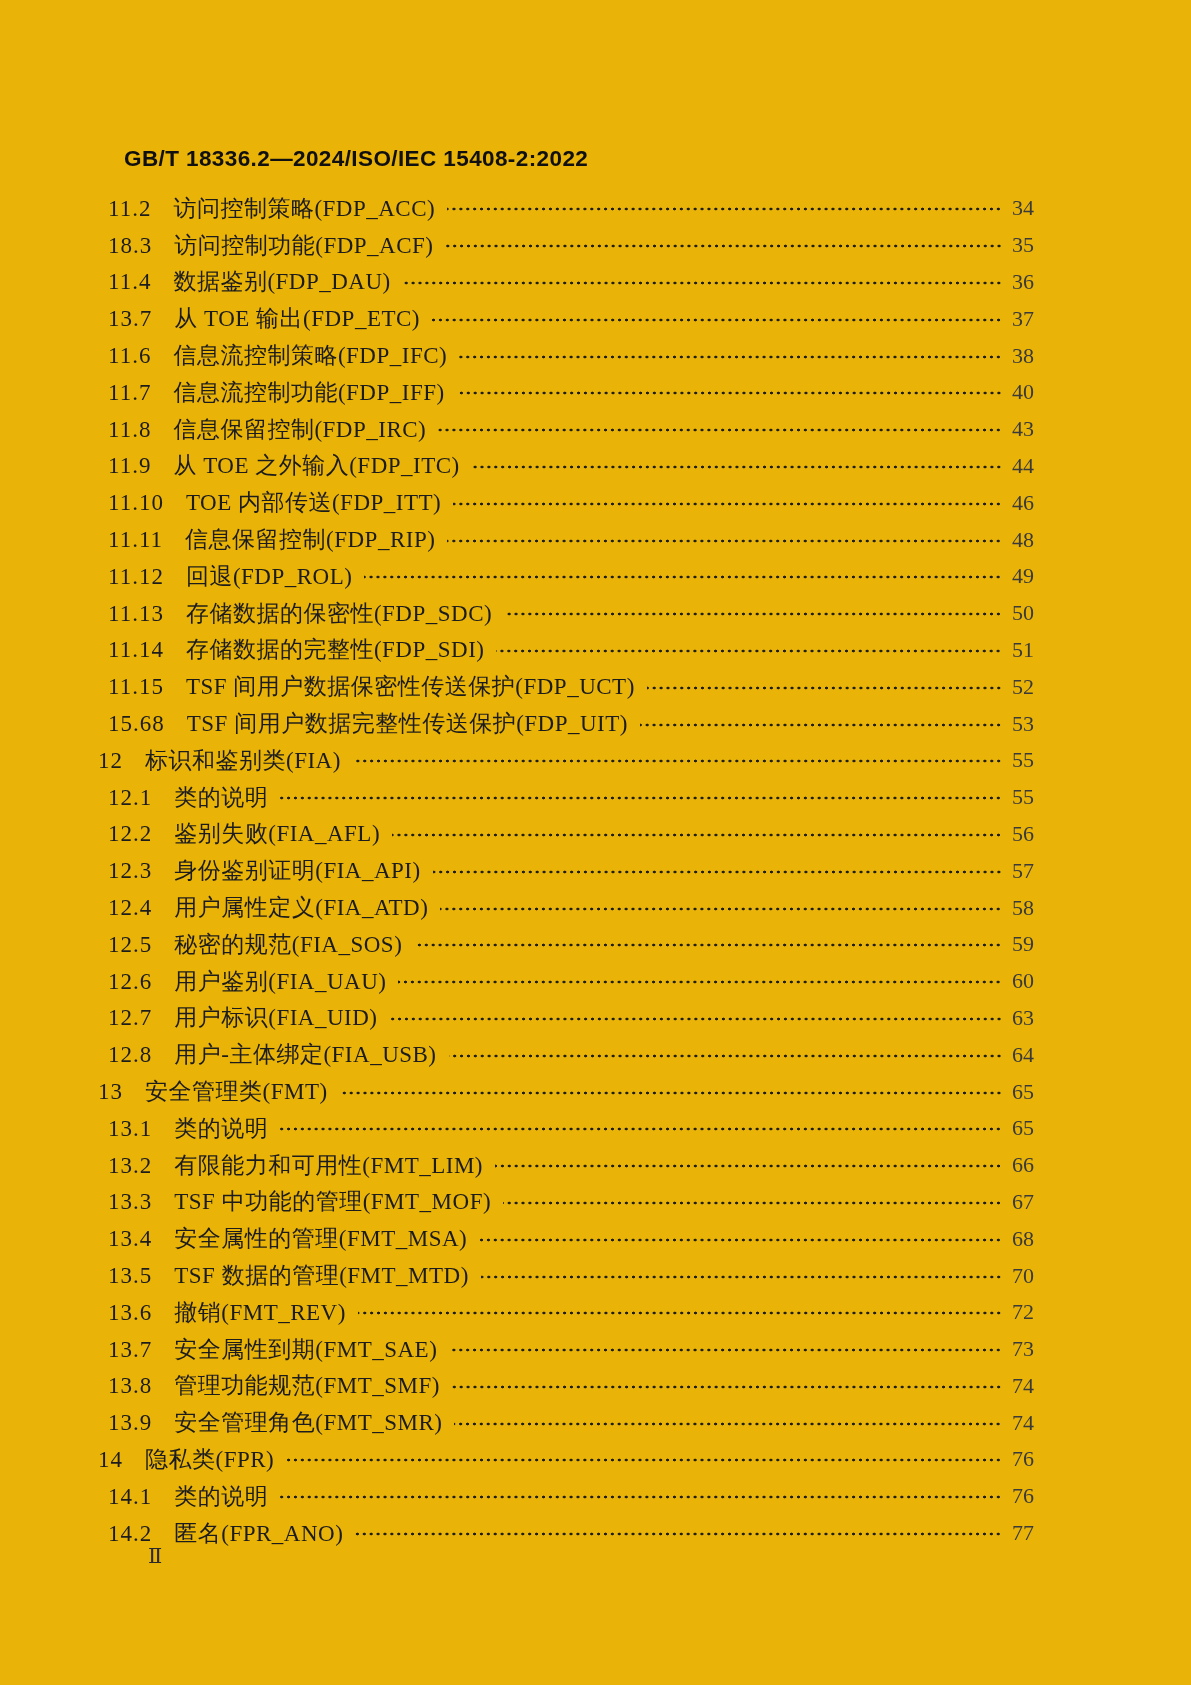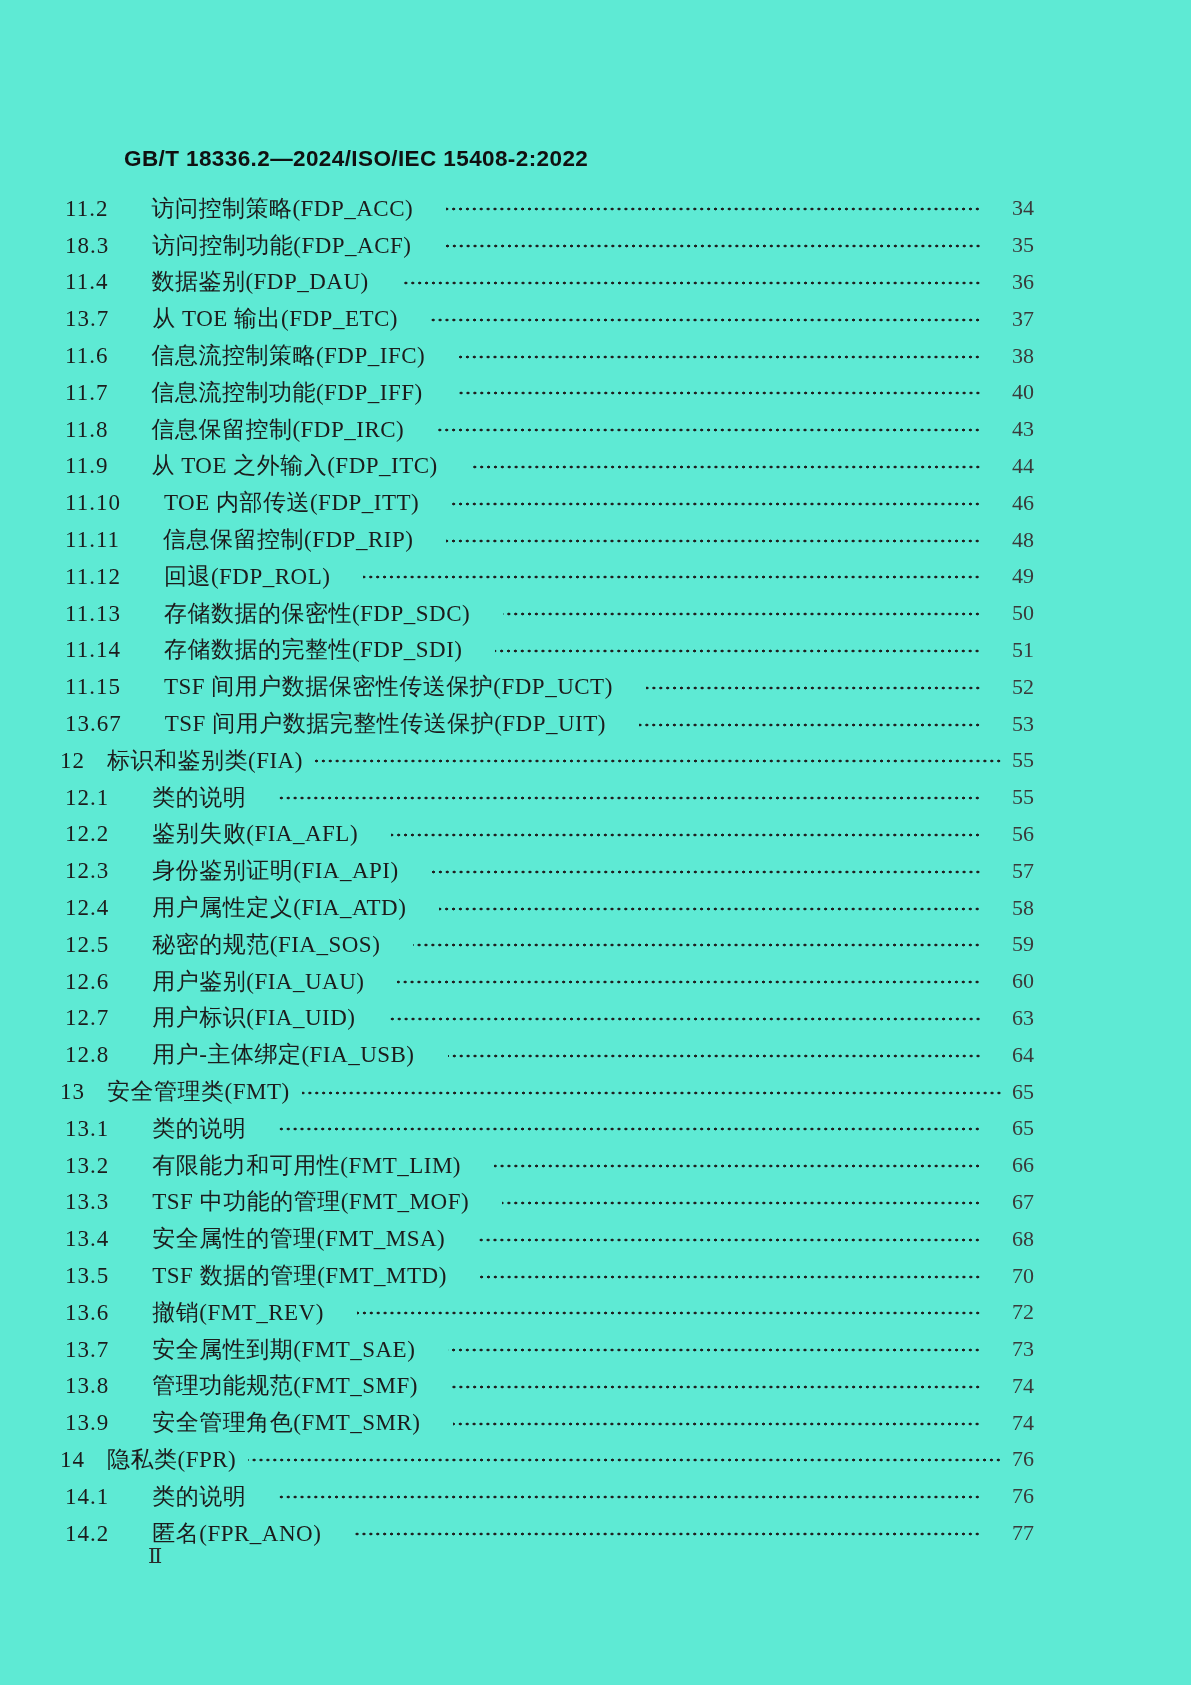--- a/index.html
+++ b/index.html
@@ -1,19 +1,19 @@
 <!DOCTYPE html>
 <html><head>
 <meta charset="utf-8">
 <style>
   html,body { margin:0; padding:0; background:#e8e8e8; }
   .page {
     position:relative;
     width:1191px; height:1685px;
-    background:#5eead4;
+    background:#eab308;
     margin:0 auto;
     font-family:"Liberation Serif","DejaVu Serif",serif;
     color:#1c1c1c;
     overflow:hidden;
   }
   .doc-header {
     position:absolute;
     left:124px; top:146px;
     font-family:"Liberation Sans","DejaVu Sans",sans-serif;
     font-weight:bold;
@@ -27,22 +27,22 @@
     top:190px; left:0;
     width:1048px;
   }
   .row {
     height:36.8px;
     display:flex;
     align-items:center;
     font-size:23px;
     line-height:1;
   }
-  .row.lvl1 { padding-left:60px; }
-  .row.lvl2 { padding-left:65px;gap:21px; }
+  .row.lvl1 { padding-left:98px; }
+  .row.lvl2 { padding-left:108px; }
   .num  { margin-right:22px; white-space:pre; letter-spacing:1px; }
   .title{ white-space:pre; letter-spacing:0.5px; }
   .leader {
     flex:1;
     height:6px;
     align-self:center;
     margin:2px 10px 0 12px;
     background-image:radial-gradient(circle, #1f1f1f 1.35px, rgba(0,0,0,0) 1.6px);
     background-size:6.9px 6px;
     background-repeat:repeat-x;
@@ -148,21 +148,21 @@
     <span class="leader"></span>
     <span class="pg">51</span>
   </div>
       <div class="row lvl2">
     <span class="num">11.15</span>
     <span class="title">TSF 间用户数据保密性传送保护(FDP_UCT)</span>
     <span class="leader"></span>
     <span class="pg">52</span>
   </div>
       <div class="row lvl2">
-    <span class="num">13.67</span>
+    <span class="num">15.68</span>
     <span class="title">TSF 间用户数据完整性传送保护(FDP_UIT)</span>
     <span class="leader"></span>
     <span class="pg">53</span>
   </div>
       <div class="row lvl1">
     <span class="num">12</span>
     <span class="title">标识和鉴别类(FIA)</span>
     <span class="leader"></span>
     <span class="pg">55</span>
   </div>

